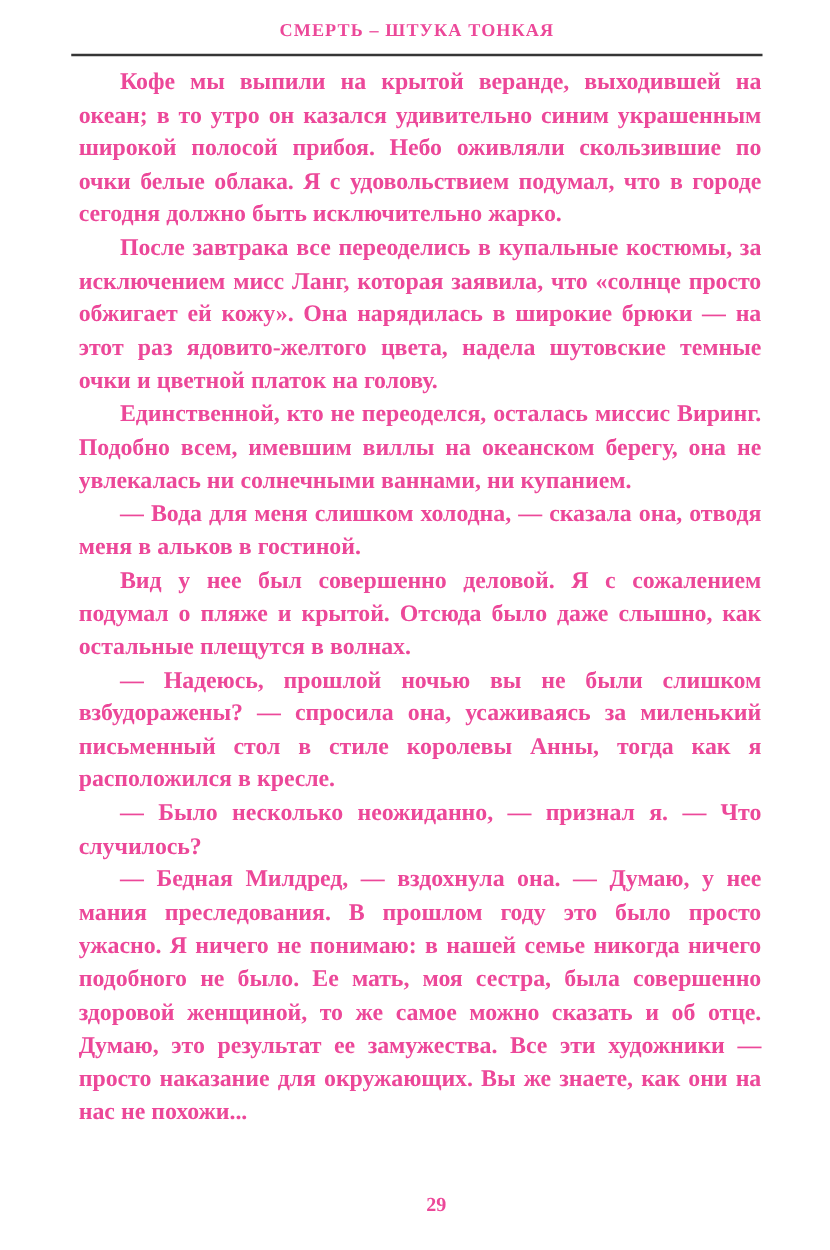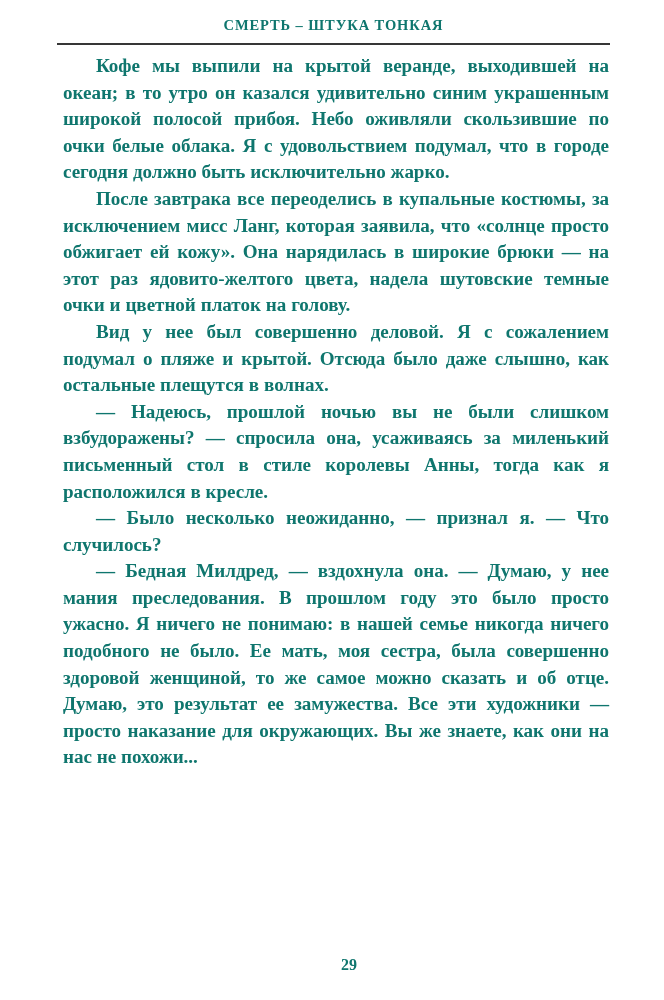--- a/index.html
+++ b/index.html
@@ -8,21 +8,21 @@
     background: #ffffff;
   }
 
   .page {
     position: relative;
     width: 664px;
     height: 1000px;
     background: #ffffff;
     overflow: hidden;
     font-family: "Liberation Serif", "DejaVu Serif", serif;
-    color: #0f766e;
+    color: #ec4899;
     -webkit-font-smoothing: none;
   }
 
   
   .running-head {
     position: absolute;
     top: 16px;
     left: 57px;
     width: 553px;
     text-align: center;
@@ -88,20 +88,22 @@
 
 <div class="page">
 
   <div class="running-head">СМЕРТЬ – ШТУКА ТОНКАЯ</div>
 
   <div class="head-rule"></div>
 
   <div class="textblock">
     <p class="para">Кофе мы выпили на крытой веранде, выходившей на океан; в то утро он казался удивительно синим украшенным широкой полосой прибоя. Небо оживляли скользившие по очки белые облака. Я с удовольствием подумал, что в городе сегодня должно быть исключительно жарко.</p>
     <p class="para">После завтрака все переоделись в купальные костюмы, за исключением мисс Ланг, которая заявила, что «солнце просто обжигает ей кожу». Она нарядилась в широкие брюки — на этот раз ядовито-желтого цвета, надела шутовские темные очки и цветной платок на голову.</p>
+    <p class="para">Единственной, кто не переоделся, осталась миссис Виринг. Подобно всем, имевшим виллы на океанском берегу, она не увлекалась ни солнечными ваннами, ни купанием.</p>
+    <p class="para">— Вода для меня слишком холодна, — сказала она, отводя меня в альков в гостиной.</p>
     <p class="para">Вид у нее был совершенно деловой. Я с сожалением подумал о пляже и крытой. Отсюда было даже слышно, как остальные плещутся в волнах.</p>
     <p class="para">— Надеюсь, прошлой ночью вы не были слишком взбудоражены? — спросила она, усаживаясь за миленький письменный стол в стиле королевы Анны, тогда как я расположился в кресле.</p>
     <p class="para">— Было несколько неожиданно, — признал я. — Что случилось?</p>
     <p class="para">— Бедная Милдред, — вздохнула она. — Думаю, у нее мания преследования. В прошлом году это было просто ужасно. Я ничего не понимаю: в нашей семье никогда ничего подобного не было. Ее мать, моя сестра, была совершенно здоровой женщиной, то же самое можно сказать и об отце. Думаю, это результат ее замужества. Все эти художники — просто наказание для окружающих. Вы же знаете, как они на нас не похожи...</p>
 
   </div>
 
   <div class="folio">29</div>
 
 </div>

